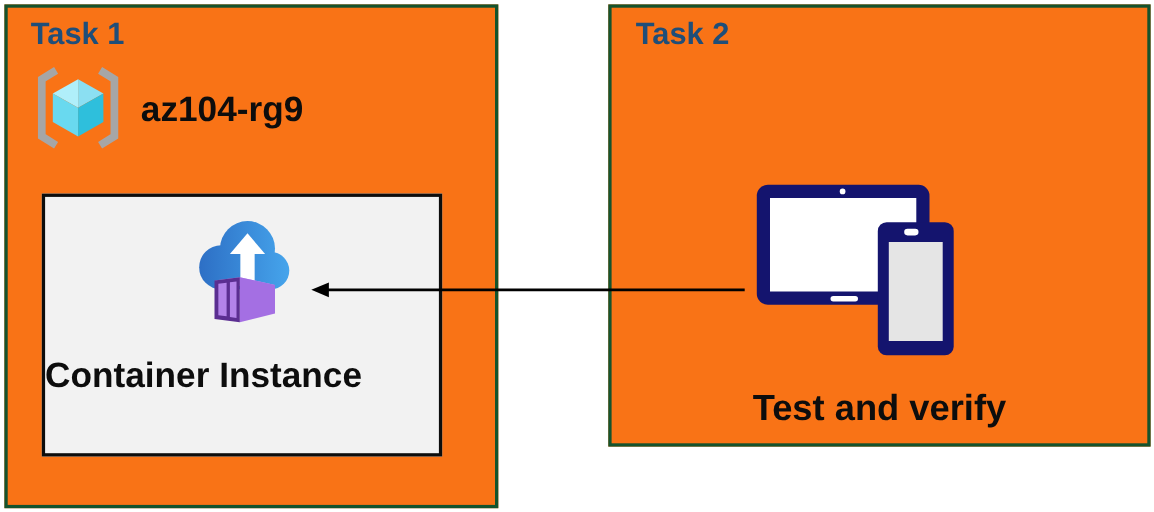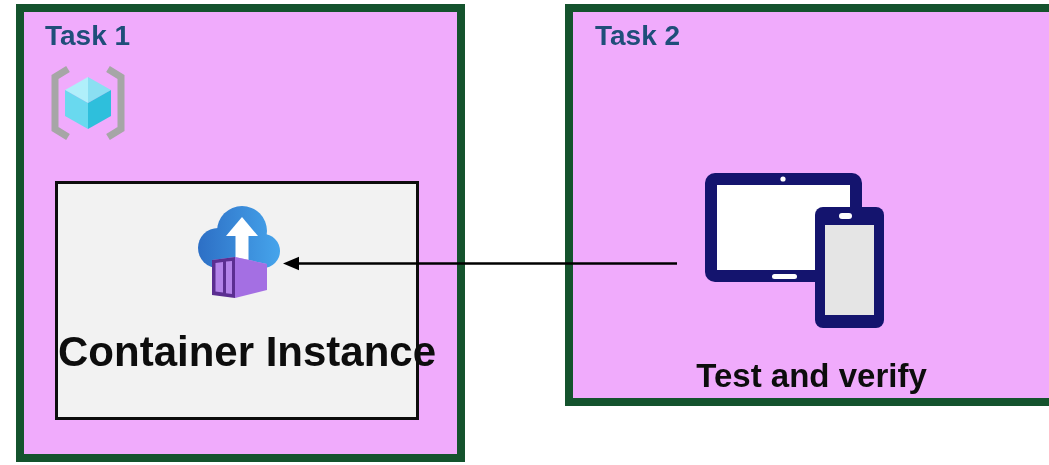--- a/index.html
+++ b/index.html
@@ -6,23 +6,22 @@
   .canvas{
     position:relative;
     width:1049px;height:465px;
     background:#ffffff;
     font-family:"Liberation Sans", sans-serif;
     overflow:hidden;
   }
   .task-box{
     position:absolute;
     box-sizing:border-box;
-    border:8px solid #14532d;
-    background:#f0abfc;
-    margin-left:12px;
+    border:3px solid #14532d;
+    background:#f97316;
   }
   #task1-box{left:4px;top:4px;width:449px;height:458px;}
   #task2-box{left:553px;top:4px;width:493px;height:402px;}
   .task-title{
     position:absolute;
     font-size:28px;font-weight:700;
     color:#1f4e79;
     white-space:nowrap;
   }
   #task1-box .task-title{left:21px;top:8px;}
@@ -37,21 +36,21 @@
     position:absolute;left:31px;top:169px;
     box-sizing:border-box;
     width:364px;height:239px;
     background:#f2f2f2;
     border:3px solid #0d0d0d;
   }
   .aci-icon{position:absolute;left:140px;top:21px;width:83px;height:95px;}
   .ci-label{
     position:absolute;left:0;top:144px;width:356px;
     text-align:left;
-    font-size:42px;font-weight:700;color:#0d0d0d;
+    font-size:32px;font-weight:700;color:#0d0d0d;
     white-space:nowrap;
   }
   .devices-icon{position:absolute;left:129px;top:158px;width:185px;height:160px;}
   .tv-label{
     position:absolute;left:0;right:0;top:345px;
     text-align:center;
     font-size:33px;font-weight:700;color:#0d0d0d;
     white-space:nowrap;
   }
   .arrow-layer{position:absolute;left:280px;top:250px;width:402px;height:27px;}
@@ -65,20 +64,21 @@
     <div class="task-title">Task 1</div>
 
     <svg class="rg-icon" viewBox="0 0 82 76" aria-hidden="true">
       <path d="M 21,4 L 8,12 L 8,64 L 21,72" fill="none" stroke="#a6a6a6" stroke-width="7"></path>
       <path d="M 61,4 L 74,12 L 74,64 L 61,72" fill="none" stroke="#a6a6a6" stroke-width="7"></path>
       <polygon points="41,12 18,25 41,38" fill="#b0effa"></polygon>
       <polygon points="41,12 64,25 41,38" fill="#8bdff2"></polygon>
       <polygon points="18,25 41,38 41,64 18,51" fill="#69d9ef"></polygon>
       <polygon points="64,25 41,38 41,64 64,51" fill="#2ebfdc"></polygon>
     </svg>
+    <div class="rg-name">az104-rg9</div>
 
     <div class="ci-box">
       <svg class="aci-icon" viewBox="0 0 83 95" aria-hidden="true">
         <defs>
           <linearGradient id="cloudGrad" x1="0" y1="0" x2="83" y2="0" gradientUnits="userSpaceOnUse">
             <stop offset="0" stop-color="#2d6fc5"></stop>
             <stop offset="1" stop-color="#46a5ec"></stop>
           </linearGradient>
         </defs>
 

